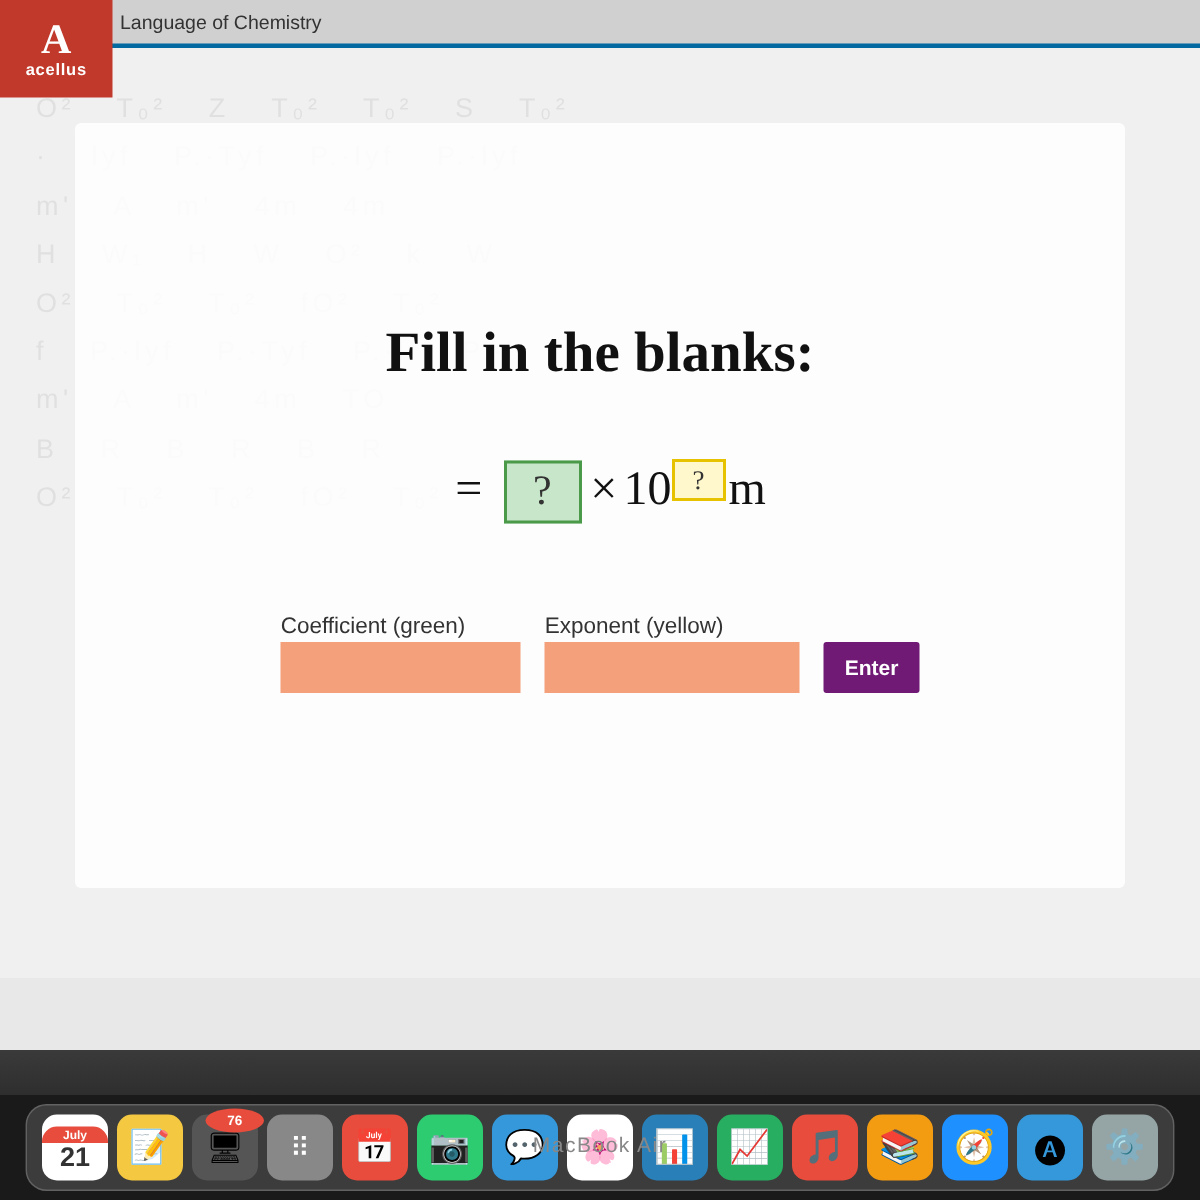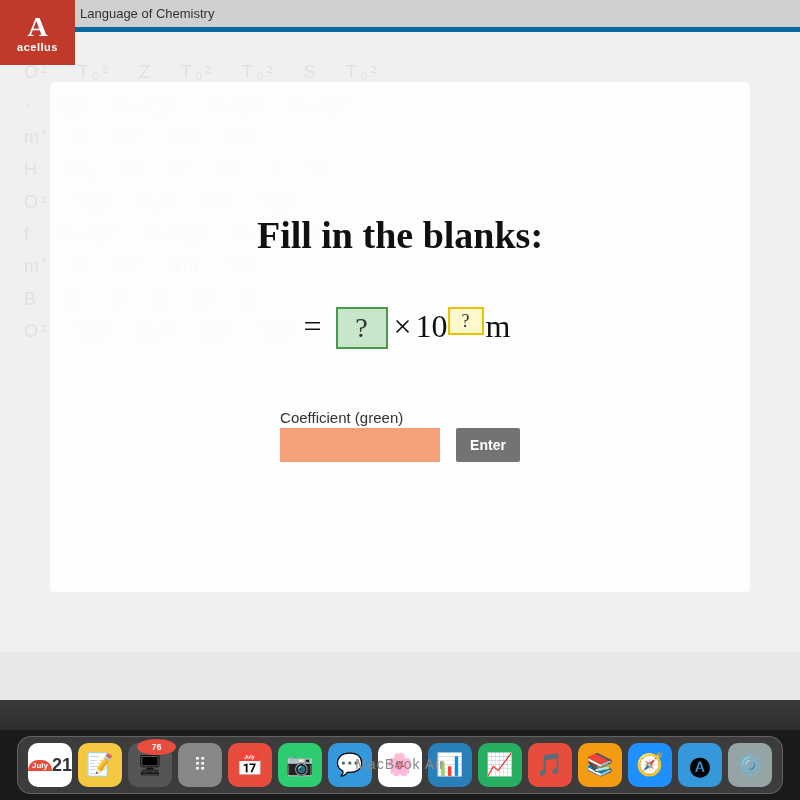--- a/index.html
+++ b/index.html
@@ -25,21 +25,21 @@
     }
 
     
     .title-bar {
       position: absolute;
       top: 0;
       left: 0;
       width: 100%;
       height: 32px;
       background: #d0d0d0;
-      border-bottom: 5px solid #0369a1;
+      border-bottom: 3px solid #0369a1;
       display: flex;
       align-items: center;
       padding-left: 80px;
     }
 
     .title-bar-text {
       font-size: 13px;
       color: #333;
       font-weight: 500;
     }
@@ -222,21 +222,21 @@
       background: #f4a07a;
       border: none;
       outline: none;
       padding: 4px 8px;
       font-size: 16px;
     }
 
     .enter-button {
       height: 34px;
       padding: 1px 14px;
-      background: #737373;
+      background: #701a75;
       color: white;
       border: none;
       font-size: 14px;
       font-weight: 600;
       cursor: pointer;
       border-radius: 2px;
     }
 
     
     .footer {
@@ -295,21 +295,21 @@
       border-radius: 10px;
       display: flex;
       align-items: center;
       justify-content: center;
       font-size: 22px;
       position: relative;
     }
 
     .dock-item-calendar {
       background: white;
-      flex-direction: row;
+      flex-direction: column;
       font-size: 10px;
       color: #e74c3c;
       font-weight: bold;
     }
 
     .dock-item-calendar .cal-month {
       font-size: 8px;
       background: #e74c3c;
       color: white;
       width: 100%;
@@ -398,20 +398,24 @@
           <span>?</span>
         </span>
         <span class="eq-m">m</span>
       </div>
 
       <div class="input-section">
         <div class="input-group">
           <span class="input-label">Coefficient (green)</span>
           <input class="input-field-green" type="text" style="">
         </div>
+        <div class="input-group">
+          <span class="input-label">Exponent (yellow)</span>
+          <input class="input-field-yellow" type="text" style="">
+        </div>
         <button class="enter-button">Enter</button>
       </div>
 
     </div>
 
 
   </div>
 
 </div>
 

